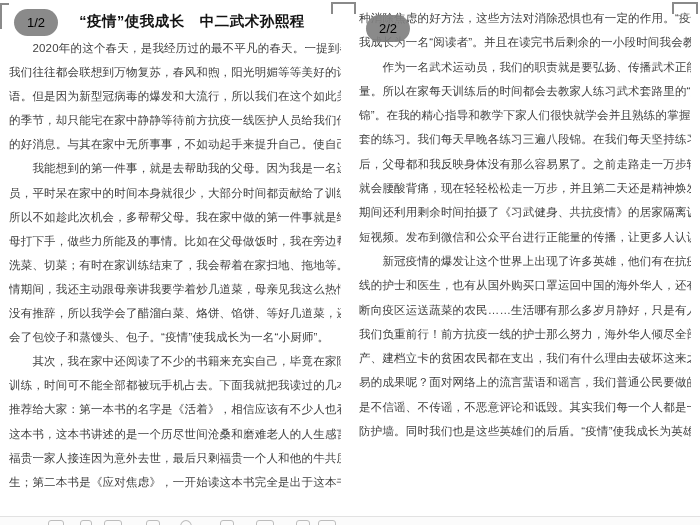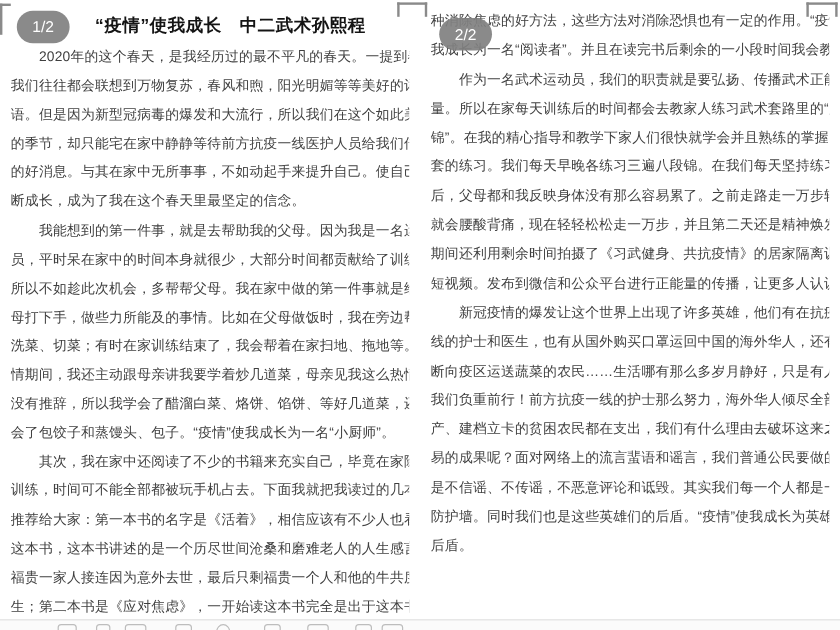--- a/index.html
+++ b/index.html
@@ -39,21 +39,21 @@
     letter-spacing:0.2px;
     white-space:nowrap;
     overflow:hidden;
   }
   .page-right .line{line-height:24.3px;}
   .badge{
     position:absolute;
     width:44px;height:27px;
     border-radius:14px;
     background:rgba(128,128,128,0.92);
-    color:#ffffff;
+    color:#000000;
     font-size:13px;
     display:flex;align-items:center;justify-content:center;
     z-index:5;
   }
   .badge-left{left:14px;top:9px;}
   .badge-right{left:366px;top:15px;}
   .corner-mark{position:absolute;z-index:4;}
   .mark-topleft{
     left:0;top:3px;width:7px;height:24px;
     border-left:2px solid #8a8a8a;
@@ -93,21 +93,20 @@
 <div class="screen">
 
   <div class="page page-left">
     <div class="doc-title">“疫情”使我成长　中二武术孙熙程</div>
     <div class="lines">
         <div class="line">　　2020年的这个春天，是我经历过的最不平凡的春天。一提到春，</div>
         <div class="line">我们往往都会联想到万物复苏，春风和煦，阳光明媚等等美好的词</div>
         <div class="line">语。但是因为新型冠病毒的爆发和大流行，所以我们在这个如此美好</div>
         <div class="line">的季节，却只能宅在家中静静等待前方抗疫一线医护人员给我们传来</div>
         <div class="line">的好消息。与其在家中无所事事，不如动起手来提升自己。使自己不</div>
-        <div class="line">断成长，成为了我在这个春天里最坚定的信念。</div>
         <div class="line">　　我能想到的第一件事，就是去帮助我的父母。因为我是一名运动</div>
         <div class="line">员，平时呆在家中的时间本身就很少，大部分时间都贡献给了训练。</div>
         <div class="line">所以不如趁此次机会，多帮帮父母。我在家中做的第一件事就是给父</div>
         <div class="line">母打下手，做些力所能及的事情。比如在父母做饭时，我在旁边帮忙</div>
         <div class="line">洗菜、切菜；有时在家训练结束了，我会帮着在家扫地、拖地等。疫</div>
         <div class="line">情期间，我还主动跟母亲讲我要学着炒几道菜，母亲见我这么热情也</div>
         <div class="line">没有推辞，所以我学会了醋溜白菜、烙饼、馅饼、等好几道菜，还学</div>
         <div class="line">会了包饺子和蒸馒头、包子。“疫情”使我成长为一名“小厨师”。</div>
         <div class="line">　　其次，我在家中还阅读了不少的书籍来充实自己，毕竟在家除了</div>
         <div class="line">训练，时间可不能全部都被玩手机占去。下面我就把我读过的几本书</div>
@@ -131,21 +130,20 @@
         <div class="line">期间还利用剩余时间拍摄了《习武健身、共抗疫情》的居家隔离训练</div>
         <div class="line">短视频。发布到微信和公众平台进行正能量的传播，让更多人认识了</div>
         <div class="line">　　新冠疫情的爆发让这个世界上出现了许多英雄，他们有在抗疫一</div>
         <div class="line">线的护士和医生，也有从国外购买口罩运回中国的海外华人，还有不</div>
         <div class="line">断向疫区运送蔬菜的农民……生活哪有那么多岁月静好，只是有人在替</div>
         <div class="line">我们负重前行！前方抗疫一线的护士那么努力，海外华人倾尽全部家</div>
         <div class="line">产、建档立卡的贫困农民都在支出，我们有什么理由去破坏这来之不</div>
         <div class="line">易的成果呢？面对网络上的流言蜚语和谣言，我们普通公民要做的就</div>
         <div class="line">是不信谣、不传谣，不恶意评论和诋毁。其实我们每一个人都是一道</div>
         <div class="line">防护墙。同时我们也是这些英雄们的后盾。“疫情”使我成长为英雄们的</div>
-        <div class="line">后盾。</div>
       </div>
   </div>
 
   <div class="badge badge-left">1/2</div>
   <div class="badge badge-right">2/2</div>
 
   <div class="corner-mark mark-topleft"></div>
   <div class="corner-mark mark-seam"></div>
   <div class="corner-mark mark-topright"></div>
 

